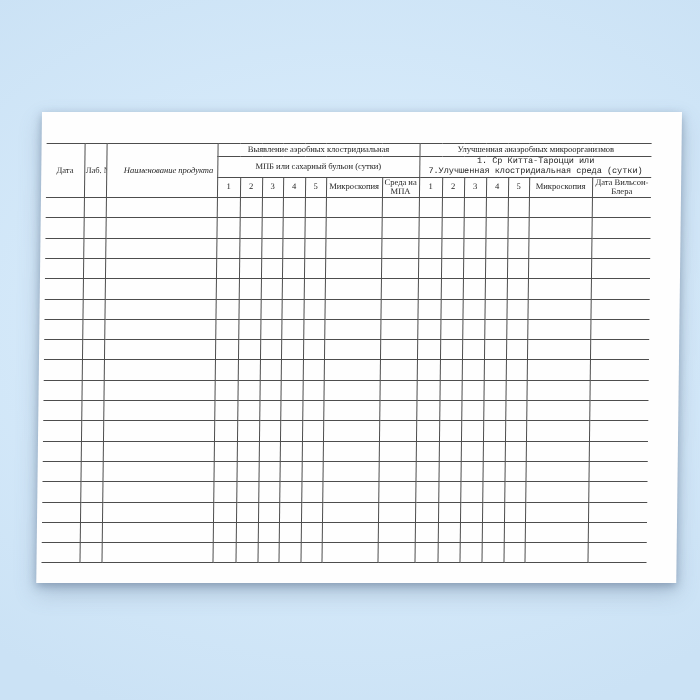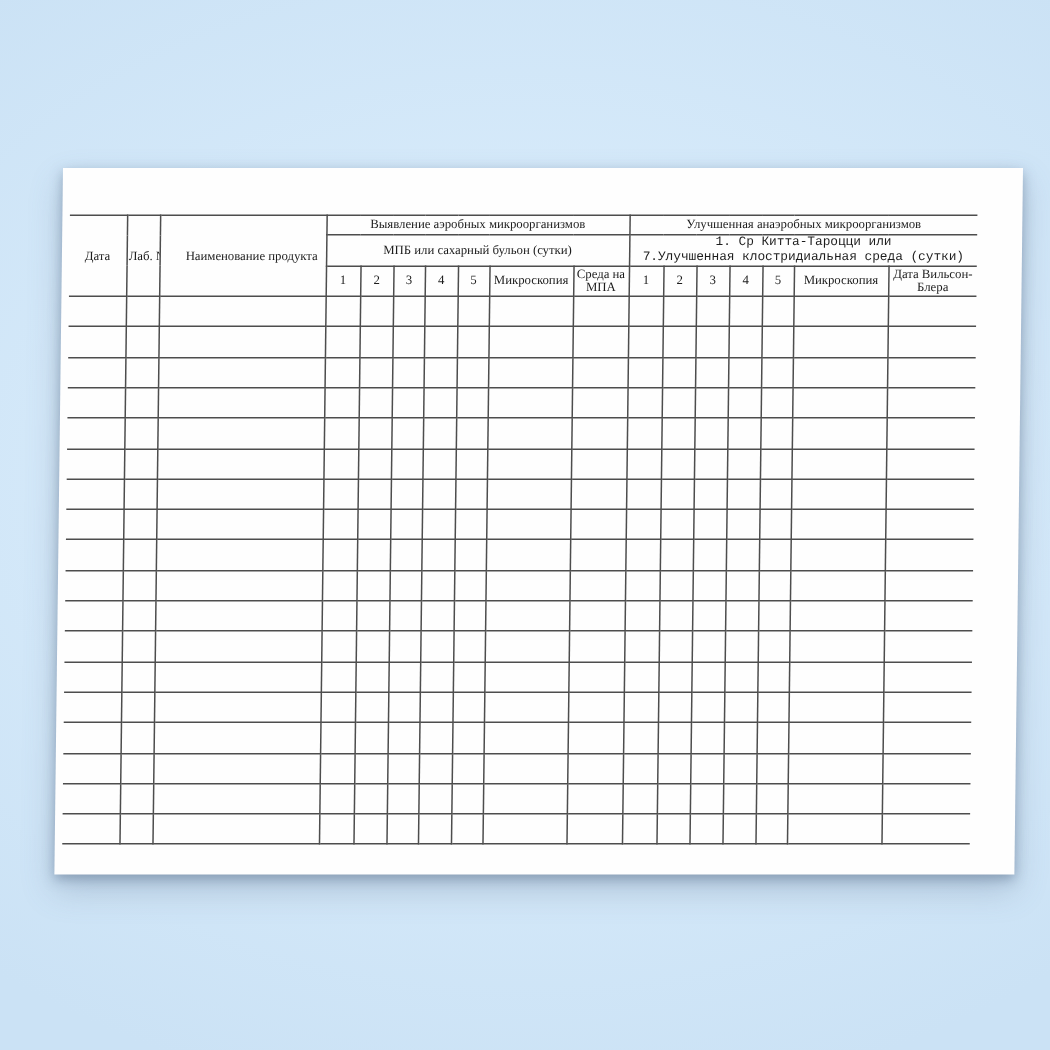--- a/index.html
+++ b/index.html
@@ -52,20 +52,21 @@
   .h-cols    { height: 20px; }
   .body-row td { height: 19.3px; }
 
   .date-cell    { font-size: 9px; }
   .lab-cell     { font-size: 9px; }
   .product-cell { font-size: 9px; }
   .product-cell .wrap-narrow {
     display: block;
     max-width: 76px;
     margin: 2px auto;
+    font-style: italic;
   }
   .daynum { font-size: 9px; }
   .two-line-sub span { display: block; font-family: Liberation Mono, monospace; }
 </style>
 </head>
 <body>
 
 <div class="paper">
   <table class="form">
     <colgroup>
@@ -87,21 +88,21 @@
       <col style="width:63px">
         <col style="width:59px">
     </colgroup>
     <thead>
       <tr class="h-section">
         <th rowspan="3" class="date-cell">Дата</th>
         <th rowspan="3" class="lab-cell">Лаб. №</th>
         <th rowspan="3" class="product-cell">
             <span class="wrap-narrow">Наименование продукта</span>
           </th>
-        <th colspan="7">Выявление аэробных микроорганизмов</th>
+        <th colspan="7">Выявление аэробных клостридиальная</th>
         <th colspan="7">Улучшенная анаэробных микроорганизмов</th>
       </tr>
       <tr class="h-medium">
         <th colspan="7">МПБ или сахарный бульон (сутки)</th>
         <th colspan="7" class="two-line-sub">
           <span>1. Ср Китта-Тароцци или</span>
           <span>7.Улучшенная клостридиальная среда (сутки)</span>
         </th>
       </tr>
       <tr class="h-cols">

